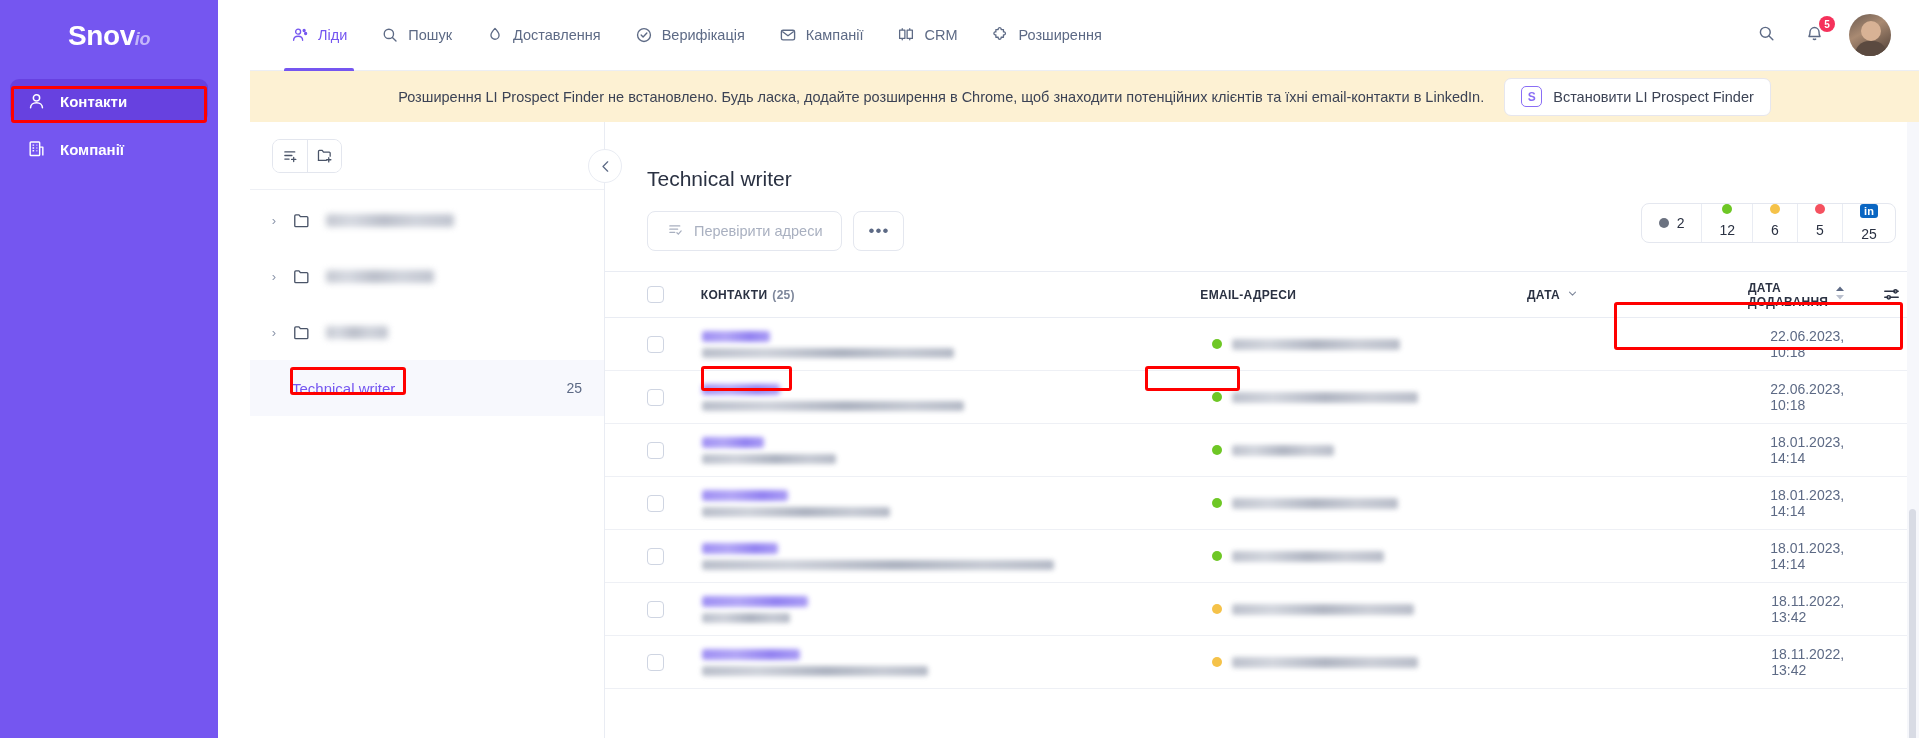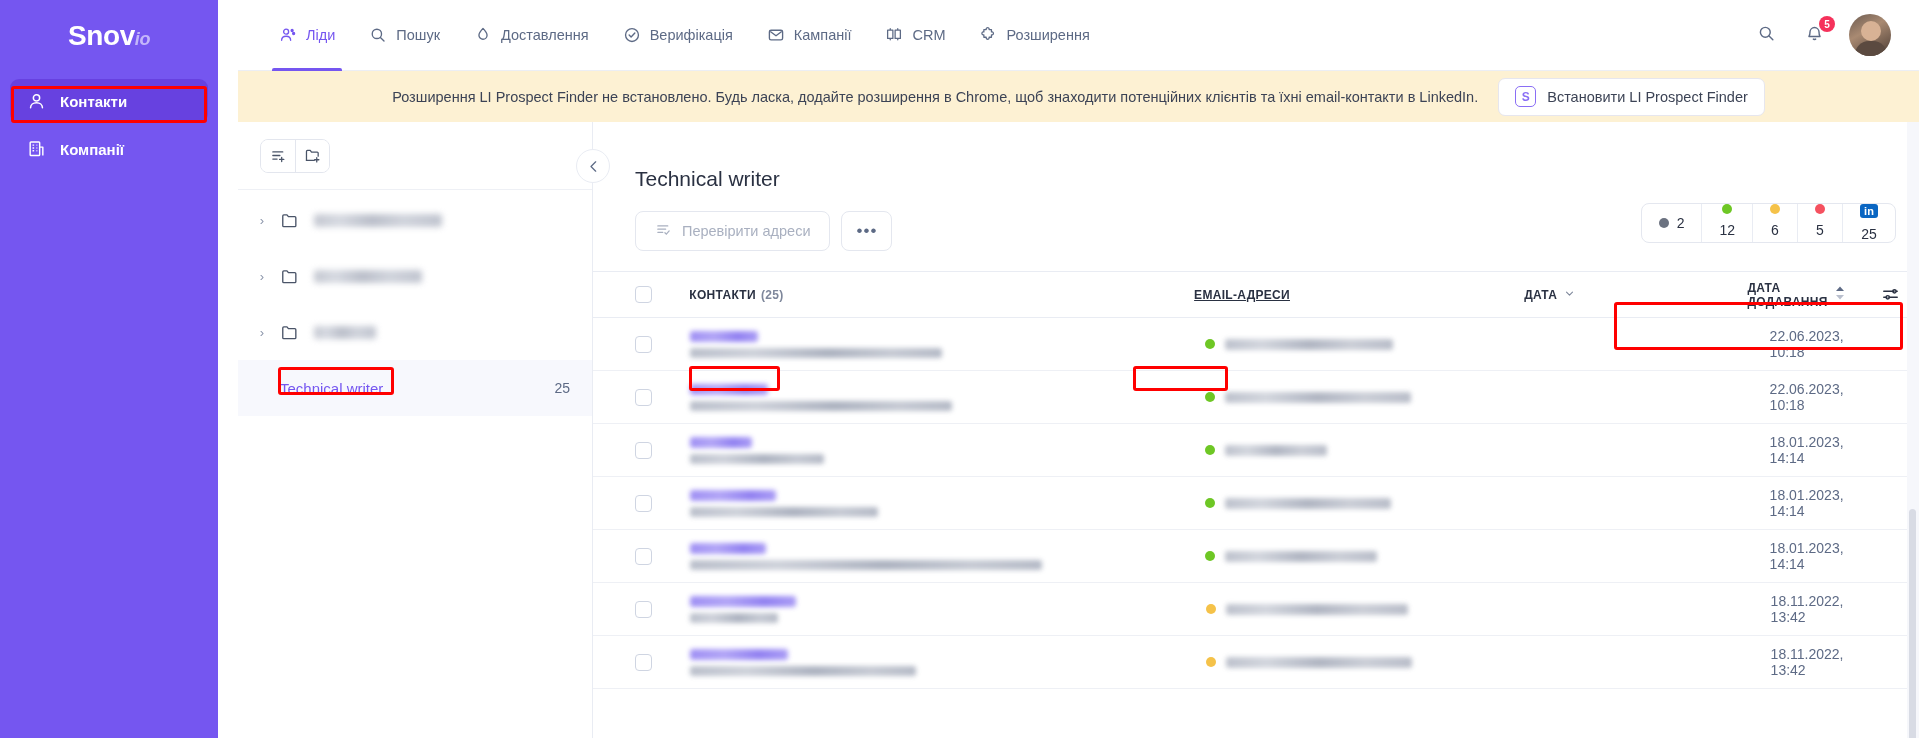--- a/index.html
+++ b/index.html
@@ -2,21 +2,21 @@
 <html><head>
 <meta charset="utf-8">
 <style>
   * { box-sizing: border-box; margin: 0; padding: 0; }
   html, body {
     width: 1919px; height: 738px;
     font-family: "Liberation Sans", sans-serif;
     background: #ffffff;
     overflow: hidden;
   }
-  .app { position: relative; width: 1919px; height: 738px; display: flex; }
+  .app { position: relative; width: 1919px; height: 738px; display: flex; gap: 32px; }
 
   
   .sidebar {
     width: 218px; min-width: 218px; height: 738px;
     background: #7556f0;
     display: flex; flex-direction: column;
     position: relative; z-index: 5;
   }
   .logo-area {
     height: 71px; display: flex; align-items: center; justify-content: center;
@@ -32,21 +32,21 @@
     color: #ffffff; font-size: 15px; font-weight: bold;
     cursor: pointer; position: relative;
   }
   .side-item.active { background: #6741e0; }
   .side-item .ico { width: 19px; height: 19px; display: flex; align-items: center; justify-content: center; }
   .side-item .ico svg { display: block; }
   
   .ann-box { position: absolute; border: 3px solid #ff0000; border-radius: 3px; pointer-events: none; z-index: 40; }
 
   
-  .right { flex: 1; display: flex; flex-direction: column; min-width: 0; background: #f0abfc; margin-left: 20px; }
+  .right { flex: 1; display: flex; flex-direction: column; min-width: 0; background: #f0abfc; }
 
   
   .topnav {
     height: 71px; background: #ffffff;
     display: flex; align-items: center;
     padding: 0 24px 0 24px;
     border-bottom: 1px solid #eceef4;
     position: relative;
   }
   .nav-items { display: flex; align-items: stretch; height: 71px; }
@@ -178,21 +178,21 @@
 
   
   .table { margin-left: 0; border-top: 1px solid #e9ecf3; flex: 1; overflow: hidden; }
   .thead {
     display: flex; align-items: center; height: 46px;
     padding-left: 42px; border-bottom: 1px solid #e9ecf3;
     font-size: 12px; font-weight: bold; color: #2a3142; letter-spacing: .3px;
   }
   .col-check { width: 56px; display: flex; align-items: center; }
   .col-contact { width: 520px; display: flex; align-items: center; position: relative; }
-  .col-email { width: 340px; display: flex; align-items: center; position: relative; text-decoration: underline; }
+  .col-email { width: 340px; display: flex; align-items: center; position: relative; }
   .col-tags { width: 230px; display: flex; align-items: center; gap: 7px; }
   .col-date { flex: 1; display: flex; align-items: center; justify-content: flex-end; gap: 7px; padding-right: 18px; }
   .col-gear { width: 58px; display: flex; align-items: center; justify-content: center; color: #4a5468; }
   .muted-count { color: #7e879b; font-weight: bold; }
 
   .checkbox {
     width: 17px; height: 17px; border: 1.5px solid #cfd5e2; border-radius: 4px; background: #fff; cursor: pointer;
   }
 
   .trow {

